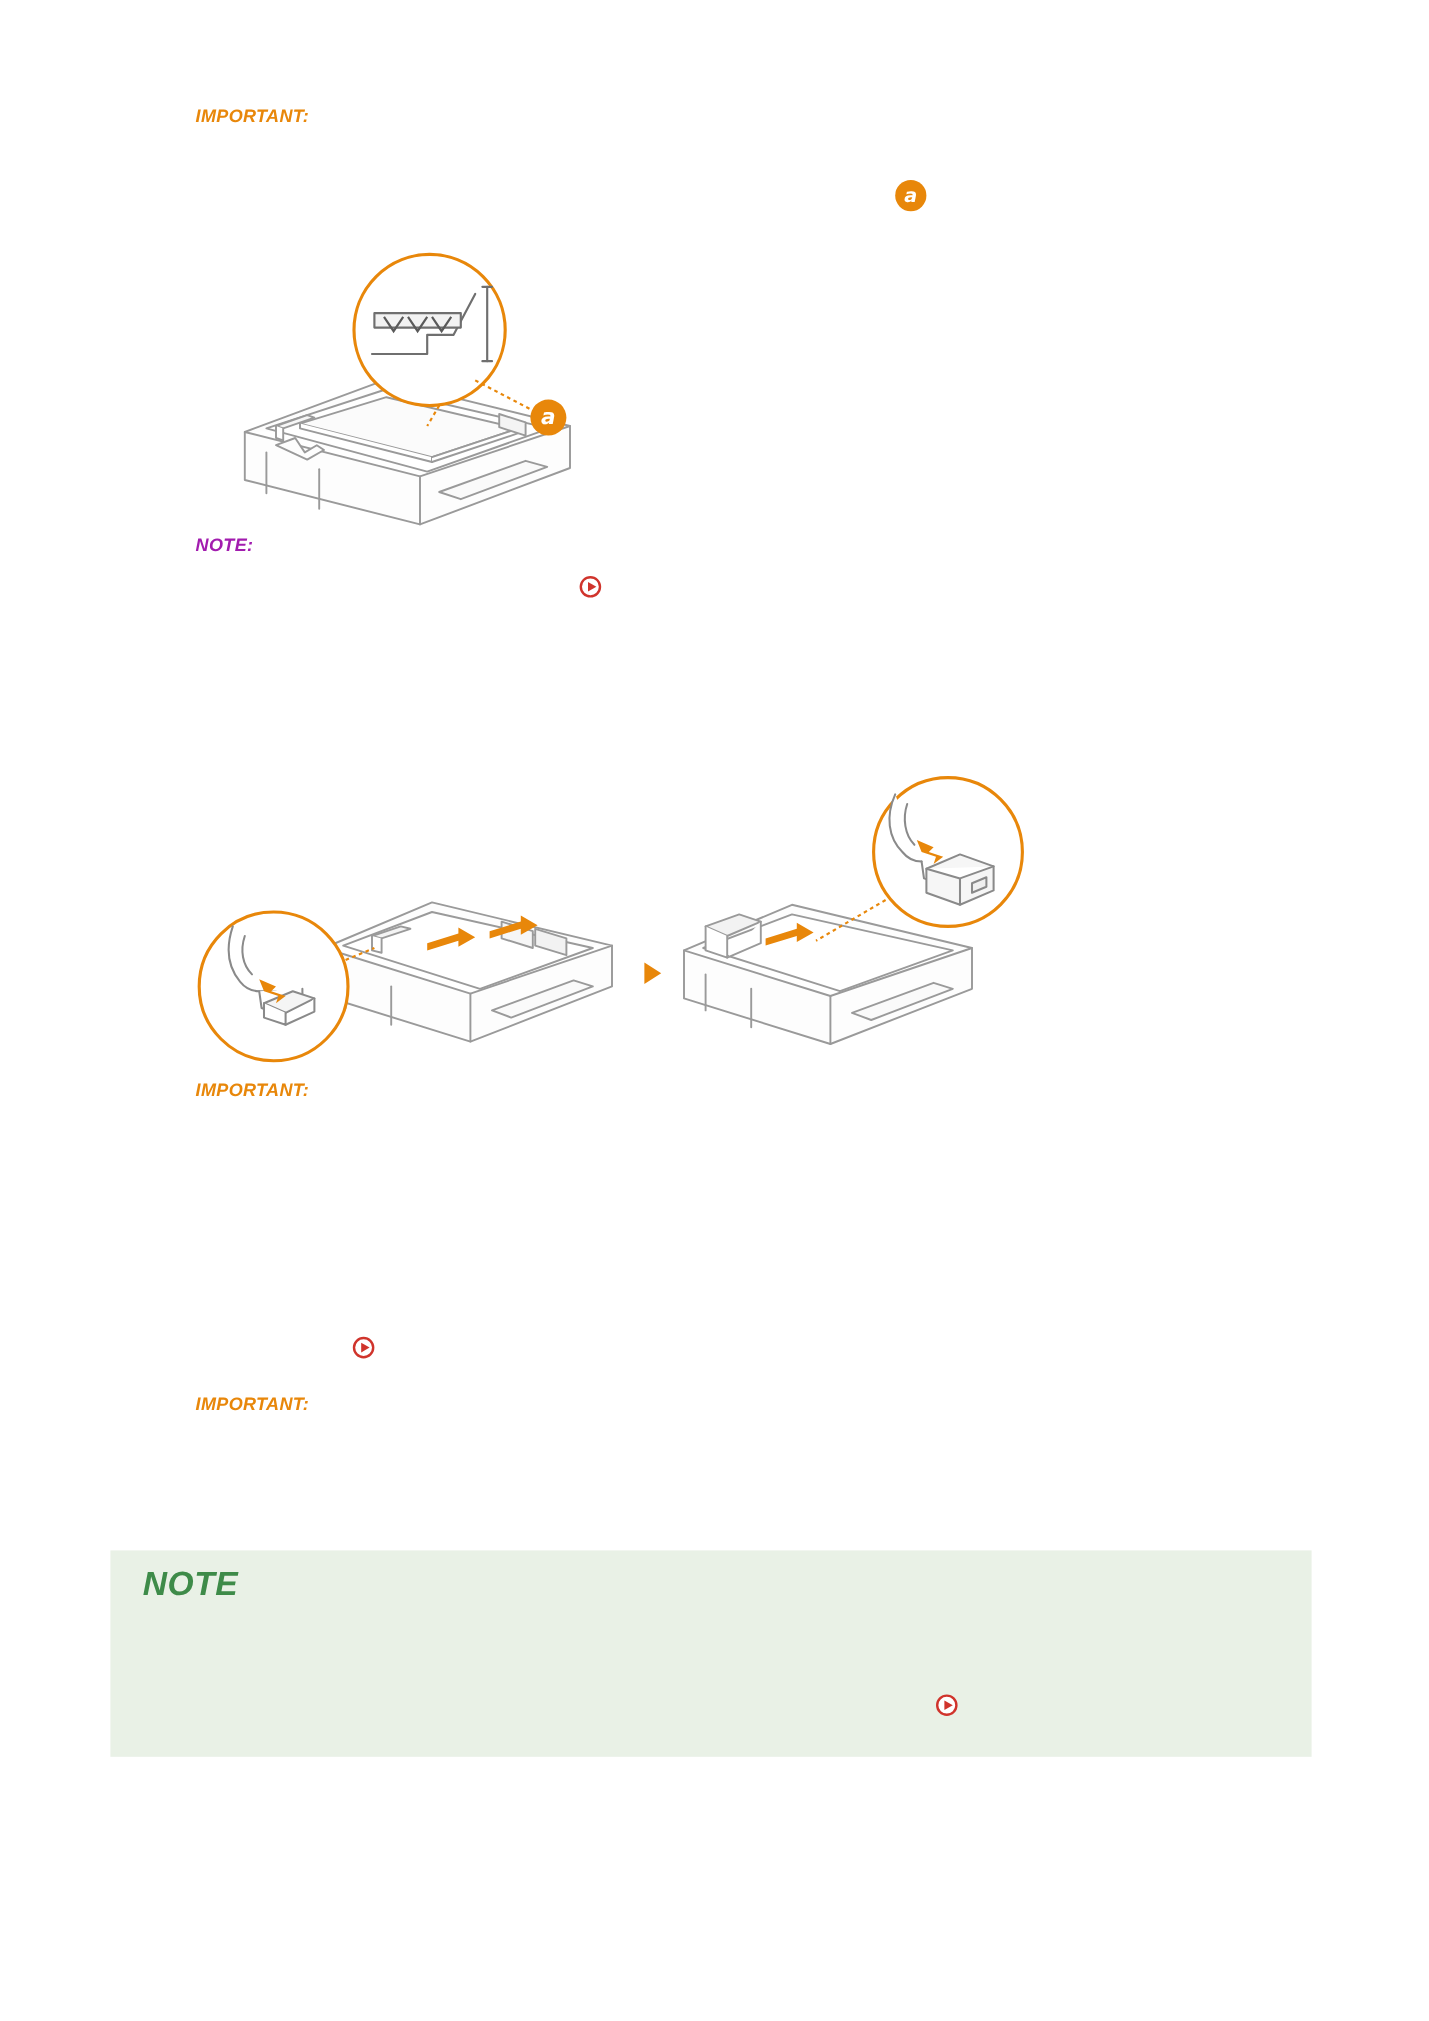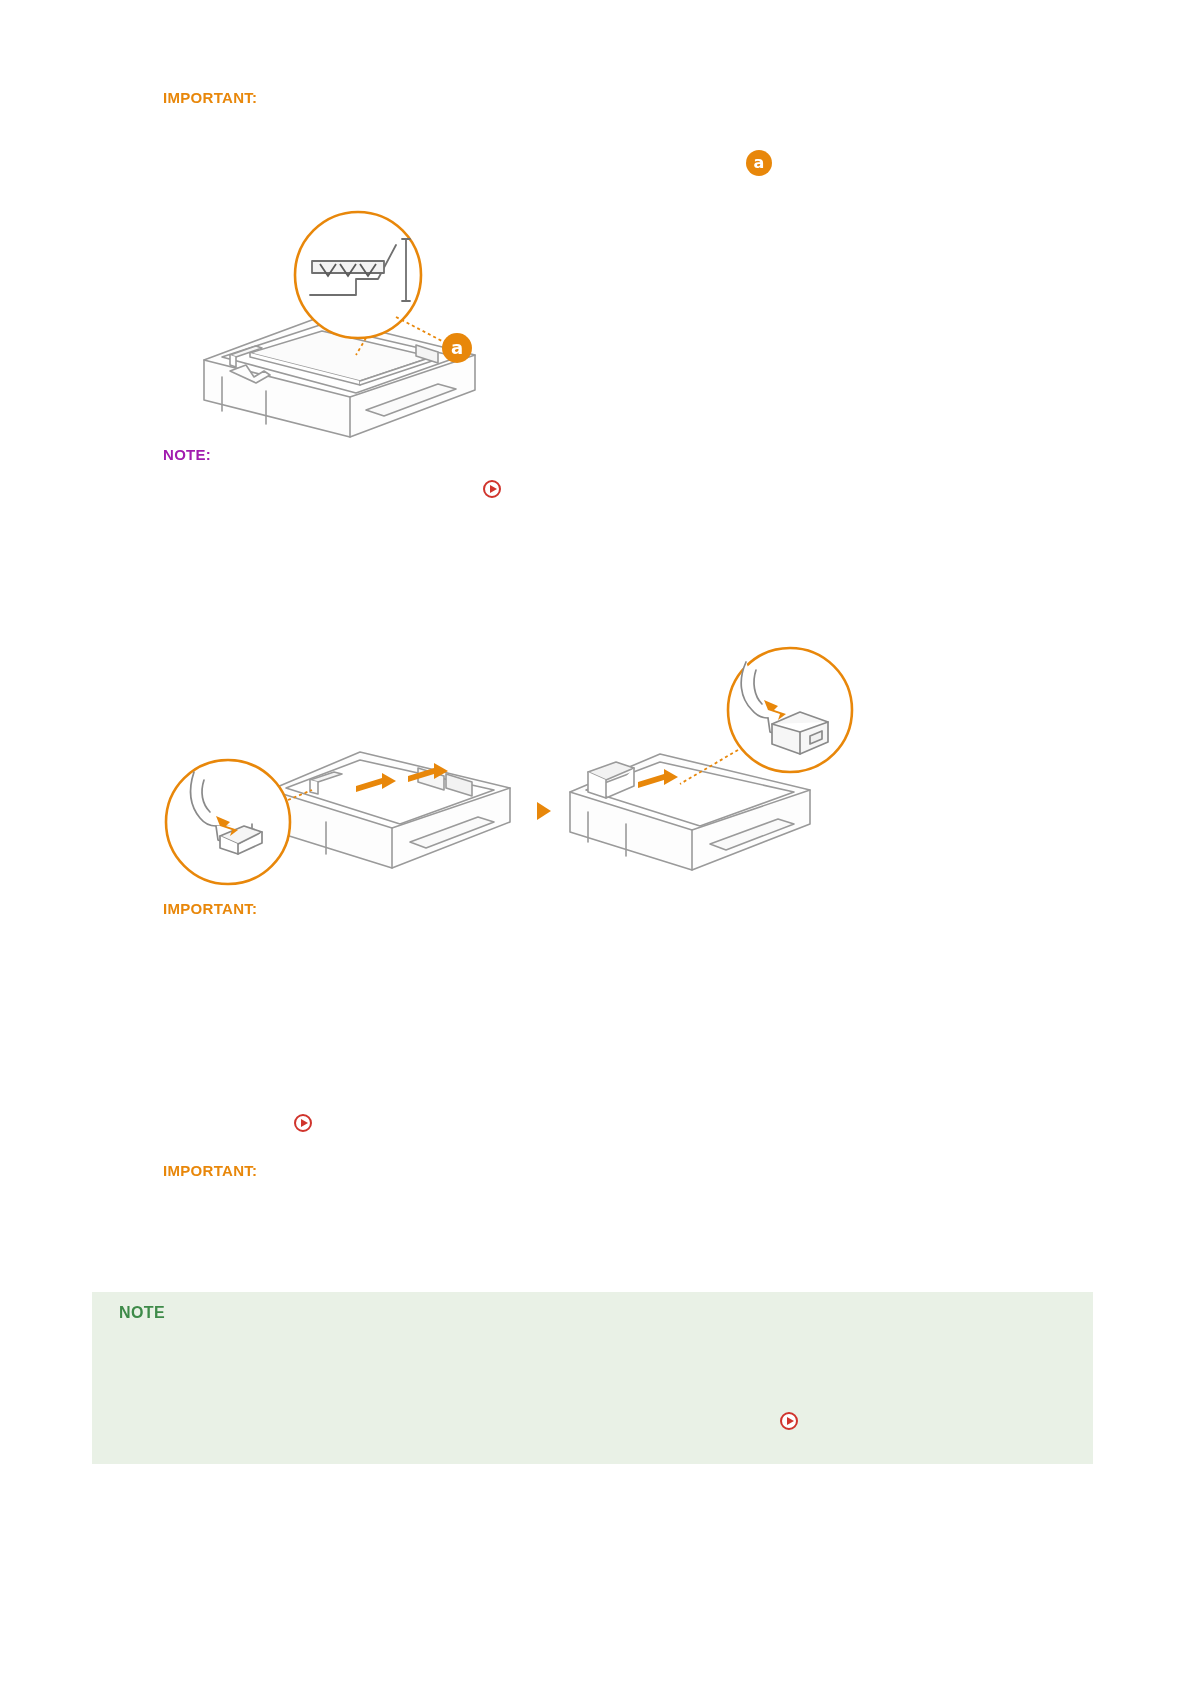--- a/index.html
+++ b/index.html
@@ -12,20 +12,21 @@
     height: 1684px;
     position: relative;
     font-family: "Liberation Sans", sans-serif;
     color: #333333;
     overflow: hidden;
   }
   .page {
     position: relative;
     width: 1191px;
     height: 1684px;
+    font-style: italic;
   }
 
   
   .important-label {
     position: absolute;
     font-size: 15px;
     font-weight: bold;
     color: #E8870A;
     letter-spacing: 0.3px;
   }
@@ -79,21 +80,21 @@
   }
 
   
   .note-box {
     position: absolute;
     background: #E9F1E6;
     box-sizing: border-box;
   }
   .note-box-title {
     position: absolute;
-    font-size: 16px;
+    font-size: 28px;
     font-weight: bold;
     color: #3E8B49;
     letter-spacing: 0.4px;
   }
 
   
   .figure {
     position: absolute;
   }
   .figure svg {

